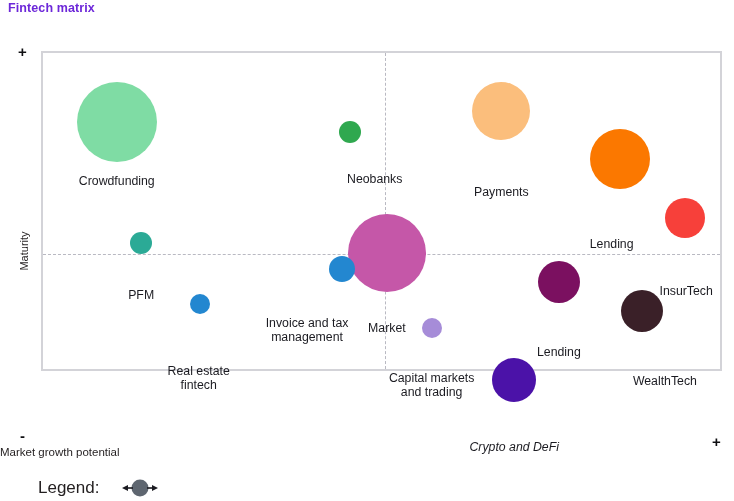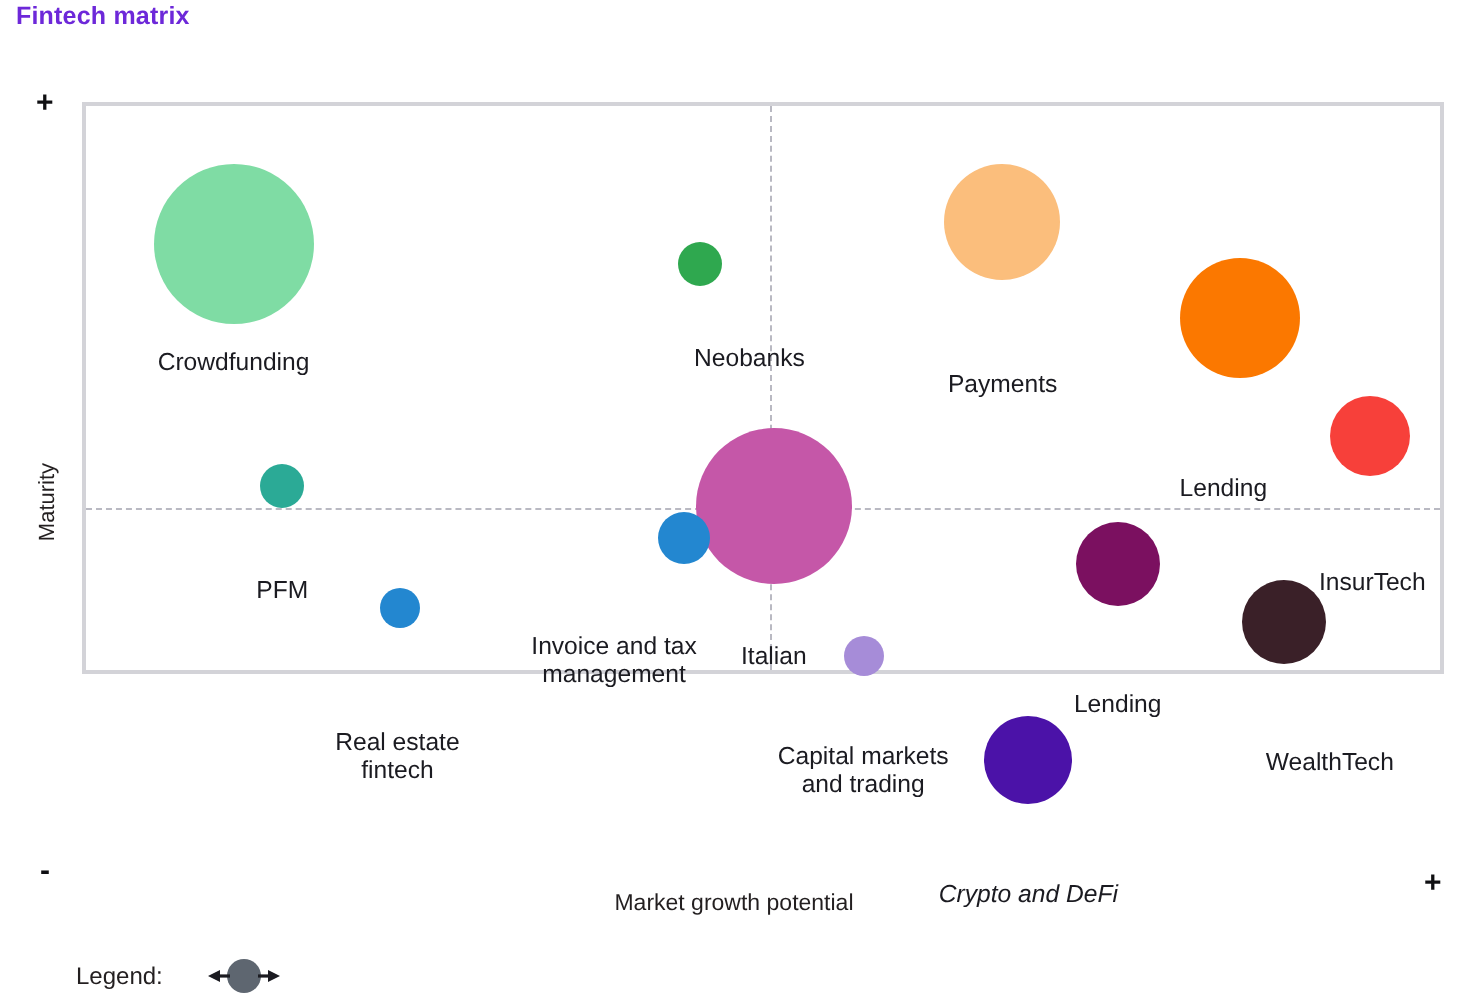--- a/index.html
+++ b/index.html
@@ -27,21 +27,21 @@
     letter-spacing: 0.1px;
     line-height: 16px;
   }
 
   
   .plot-area {
     position: absolute;
     left: 41px;
     top: 51px;
     width: 681px;
-    height: 286px;
+    height: 320px;
     border: 2px solid #d3d3d8;
     box-sizing: border-box;
     background: #ffffff;
   }
 
   .grid-h {
     position: absolute;
     left: 0;
     top: 201px;
     width: 100%;
@@ -79,21 +79,21 @@
     font-size: 11px;
     color: #231f20;
     transform: rotate(-90deg);
     transform-origin: center center;
   }
   .x-axis-title {
     position: absolute;
     left: 0;
     top: 446px;
     width: 734px;
-    text-align: center;
+    text-align: left;
     font-size: 11.5px;
     color: #231f20;
   }
 
   
   .bubble {
     position: absolute;
     border-radius: 50%;
   }
   .bubble-label {
@@ -109,21 +109,21 @@
   
   .legend-row {
     position: absolute;
     left: 38px;
     top: 478px;
     display: flex;
     align-items: center;
     height: 20px;
   }
   .legend-caption {
-    font-size: 12px;
+    font-size: 17px;
     color: #231f20;
     margin-right: 12px;
   }
   .legend-symbol {
     display: flex;
     align-items: center;
     width: 58px;
     height: 18px;
     margin-right: 12px;
   }
@@ -152,21 +152,21 @@
       <div class="bubble-label" style="left: 73.793px; top: 121.28px;">Crowdfunding</div>
       <div class="bubble" title="Neobanks" style="width: 22px; height: 22px; left: 296.358px; top: 68.211px; background: rgb(47, 168, 79);"></div>
       <div class="bubble-label" style="left: 331.73px; top: 119px;">Neobanks</div>
       <div class="bubble" title="Payments" style="width: 58px; height: 58px; left: 429.329px; top: 29.366px; background: rgb(251, 190, 124);"></div>
       <div class="bubble-label" style="left: 458.329px; top: 132.271px;">Payments</div>
       <div class="bubble" title="Lending" style="width: 60px; height: 60px; left: 546.804px; top: 76.12px; background: rgb(251, 120, 0);"></div>
       <div class="bubble-label" style="left: 568.68px; top: 184.194px;">Lending</div>
       <div class="bubble" title="InsurTech" style="width: 40px; height: 40px; left: 621.796px; top: 145.244px; background: rgb(247, 64, 58);"></div>
       <div class="bubble-label" style="left: 643.15px; top: 231.19px;">InsurTech</div>
       <div class="bubble" title="TechFin" style="width: 78px; height: 78px; left: 304.916px; top: 160.733px; background: rgb(197, 87, 168);"></div>
-      <div class="bubble-label" style="left: 343.916px; top: 267.953px;">Italian</div>
+      <div class="bubble-label" style="left: 343.916px; top: 267.953px;">Market</div>
       <div class="bubble" title="RegTech" style="width: 42px; height: 42px; left: 494.874px; top: 208.295px; background: rgb(123, 16, 96);"></div>
       <div class="bubble-label" style="left: 515.874px; top: 291.83px;">Lending</div>
       <div class="bubble" title="WealthTech" style="width: 42px; height: 42px; left: 578.145px; top: 237.099px; background: rgb(58, 32, 40);"></div>
       <div class="bubble-label" style="left: 605.915px; top: 321.392px; margin-left: 16px;">WealthTech</div>
       <div class="bubble" title="PFM" style="width: 22px; height: 22px; left: 87.165px; top: 178.879px; background: rgb(43, 170, 150);"></div>
       <div class="bubble-label" style="left: 98.165px; top: 234.98px;">PFM</div>
       <div class="bubble" title="Real estate
 fintech" style="width: 20px; height: 20px; left: 147.064px; top: 240.519px; background: rgb(35, 135, 208);"></div>
       <div class="bubble-label" style="left: 155.71px; top: 311px;">Real estate
 fintech</div>

